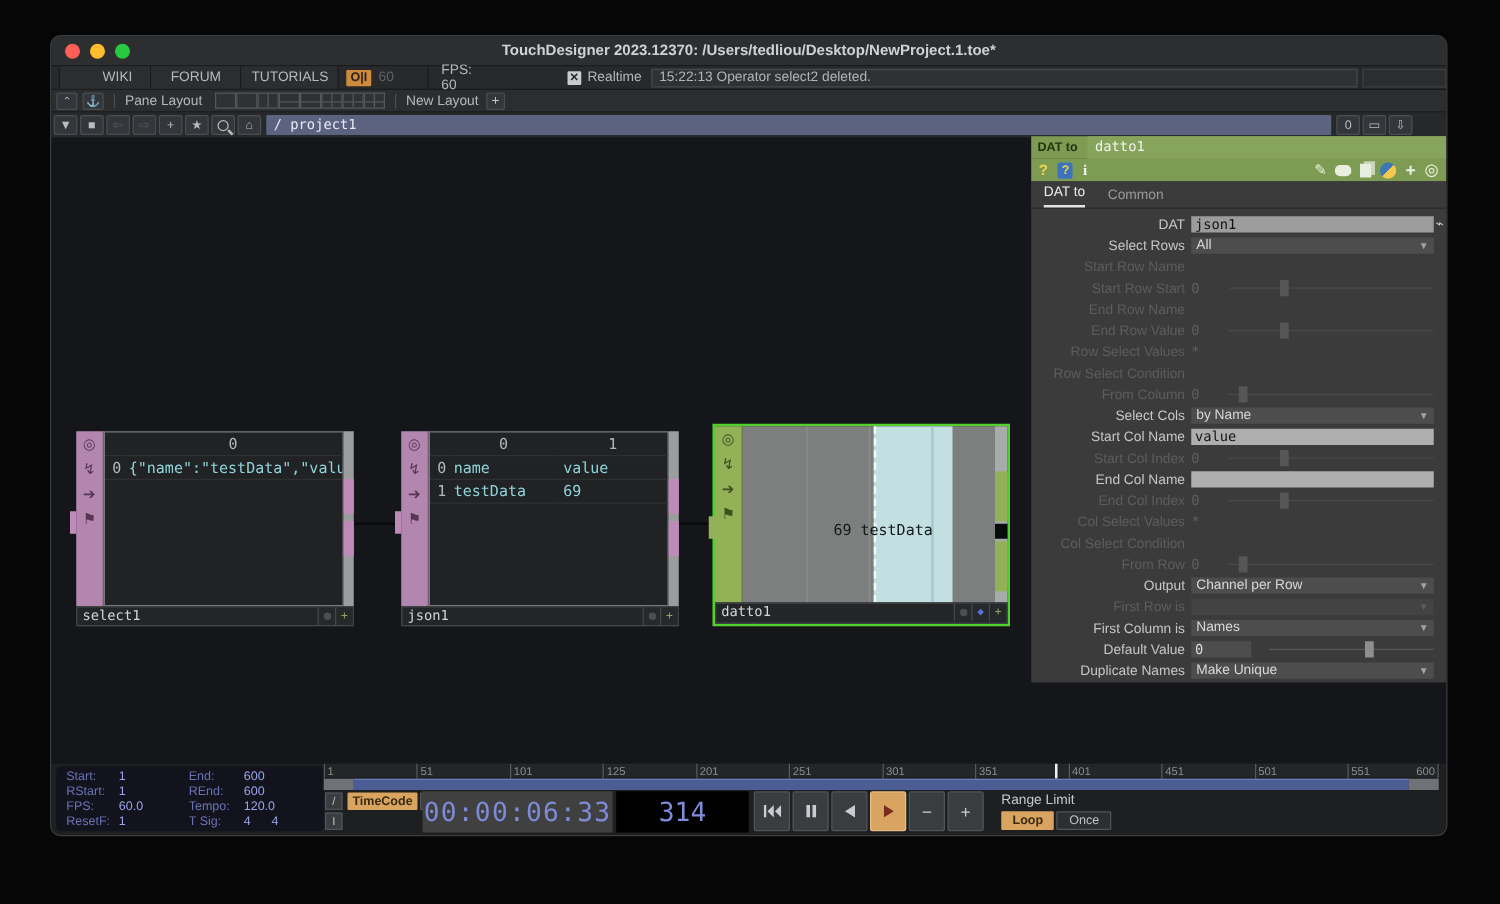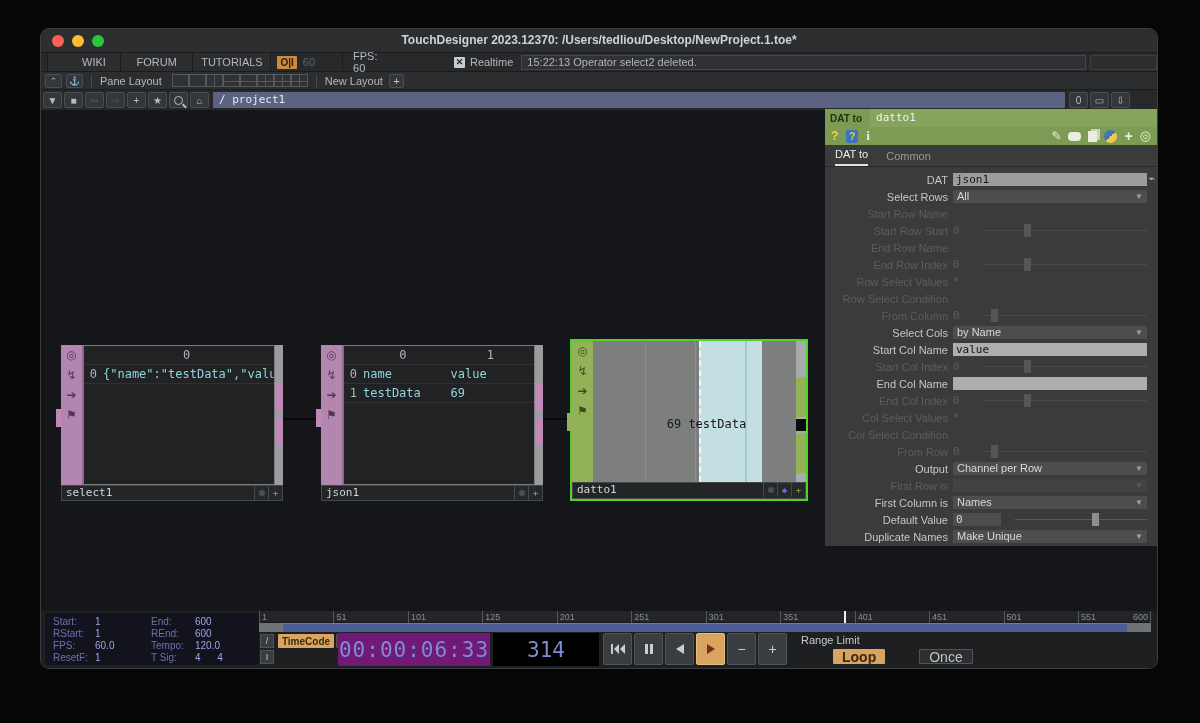--- a/index.html
+++ b/index.html
@@ -133,30 +133,30 @@
   .playhead { position:absolute; top:0; width:2px; height:12px; background:#f0f0f0; }
   .rangebar { position:absolute; left:218px; top:12px; width:892px; height:9px; background:#2c2f3a; display:flex; }
   .rgrip { width:24px; height:9px; background:#6f7276; }
   .rfill { flex:1; background:#4c5c94; border-top:1px solid #6a7ab0; }
   .tc-btncol { position:absolute; left:219px; top:23px; display:flex; flex-direction:column; gap:2px; }
   .tinybtn { width:14px; height:14px; background:#3a3d40; border:1px solid #50545a; color:#c0c3c6; font-size:9px; display:flex; align-items:center; justify-content:center; }
   .modecol { position:absolute; left:237px; top:23px; display:flex; flex-direction:row; gap:2px; }
   .modebtn { width:56px; height:14px; font-size:10px; display:flex; align-items:center; justify-content:center; border-radius:1px; }
   .modebtn.on { background:#d9a45f; color:#3a2a10; font-weight:bold; }
   .modebtn.off { background:#3a3d40; color:#c0c3c6; border:1px solid #50545a; }
-  .tcdisp { position:absolute; left:297px; top:22px; width:152px; height:33px; background:#701a75; color:#7f8bd8; font-size:21px; font-family:"DejaVu Sans Mono",monospace; display:flex; align-items:center; justify-content:center; letter-spacing:1px; }
+  .tcdisp { position:absolute; left:297px; top:22px; width:152px; height:33px; background:#404040; color:#7f8bd8; font-size:21px; font-family:"DejaVu Sans Mono",monospace; display:flex; align-items:center; justify-content:center; letter-spacing:1px; }
   .frdisp { position:absolute; left:452px; top:22px; width:106px; height:33px; background:#000; color:#7f8bd8; font-size:21px; font-family:"DejaVu Sans Mono",monospace; display:flex; align-items:center; justify-content:center; }
   .transport { position:absolute; left:562px; top:22px; display:flex; gap:2px; }
   .trbtn { width:29px; height:32px; background:#3a3d40; border:1px solid #50545a; display:flex; align-items:center; justify-content:center; border-radius:2px; }
   .trbtn.active { background:#d9a45f; border-color:#e6bd85; }
   .trbtn .pm { color:#c9cdd2; font-size:14px; }
   .rangelimit { position:absolute; left:760px; top:23px; }
   .rllabel { color:#c6c9cc; font-size:11px; margin-bottom:3px; }
   .rlbtns { display:flex; gap:2px; }
-  .rlbtn { height:15px; padding:0 9px; font-size:14px; display:flex; align-items:center; border-radius:1px;margin-left:32px; }
+  .rlbtn { height:15px; padding:0 9px; font-size:10px; display:flex; align-items:center; border-radius:1px; }
   .rlbtn.on { background:#d9a45f; color:#3a2a10; font-weight:bold; }
   .rlbtn.off { background:#2c2e30; color:#c0c3c6; border:1px solid #50545a; }
 </style>
 </head>
 <body>
 
 <div class="window">
 
   <div class="titlebar">
     <div class="lights">
@@ -389,21 +389,21 @@
             </div>
           </div>
         </div>
         <div class="prow">
           <span class="plabel dim">End Row Name</span>
           <div class="pctrl">
             <span class="pval dim"></span>
           </div>
         </div>
         <div class="prow">
-          <span class="plabel dim">End Row Index</span>
+          <span class="plabel dim">End Row Value</span>
           <div class="pctrl">
             <span class="pval dim">0</span>
             <div class="ptrack dim">
               <div class="phandle" style="left: 25%;"></div>
             </div>
           </div>
         </div>
         <div class="prow">
           <span class="plabel dim">Row Select Values</span>
           <div class="pctrl">

